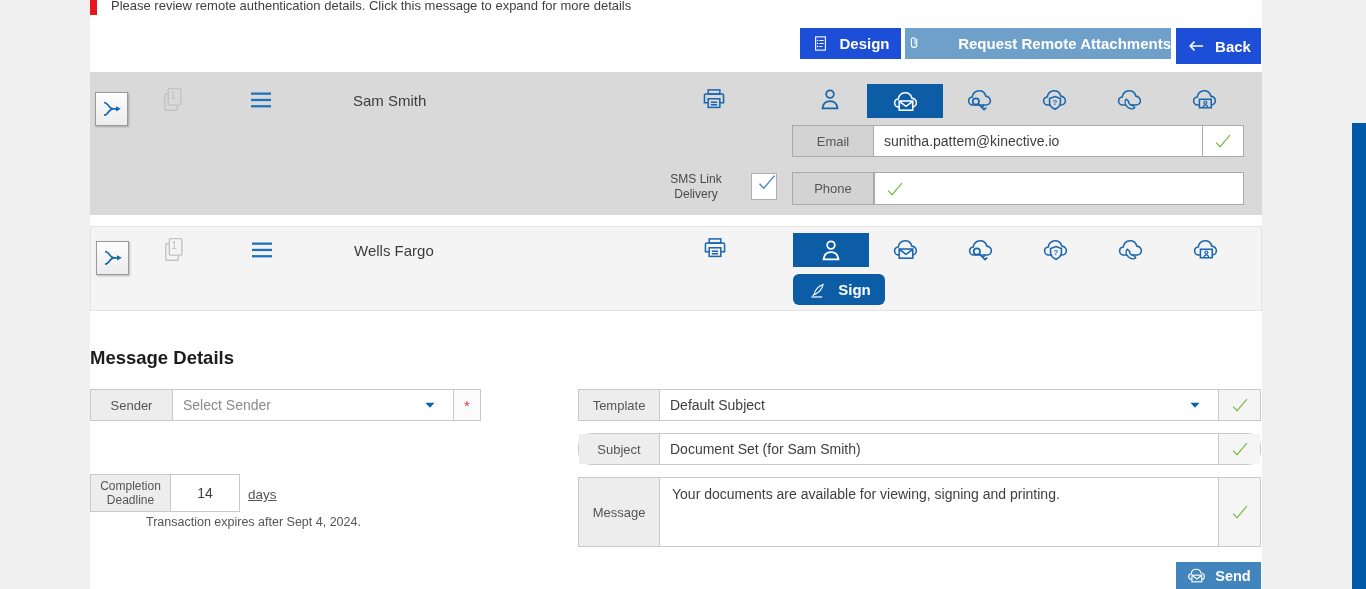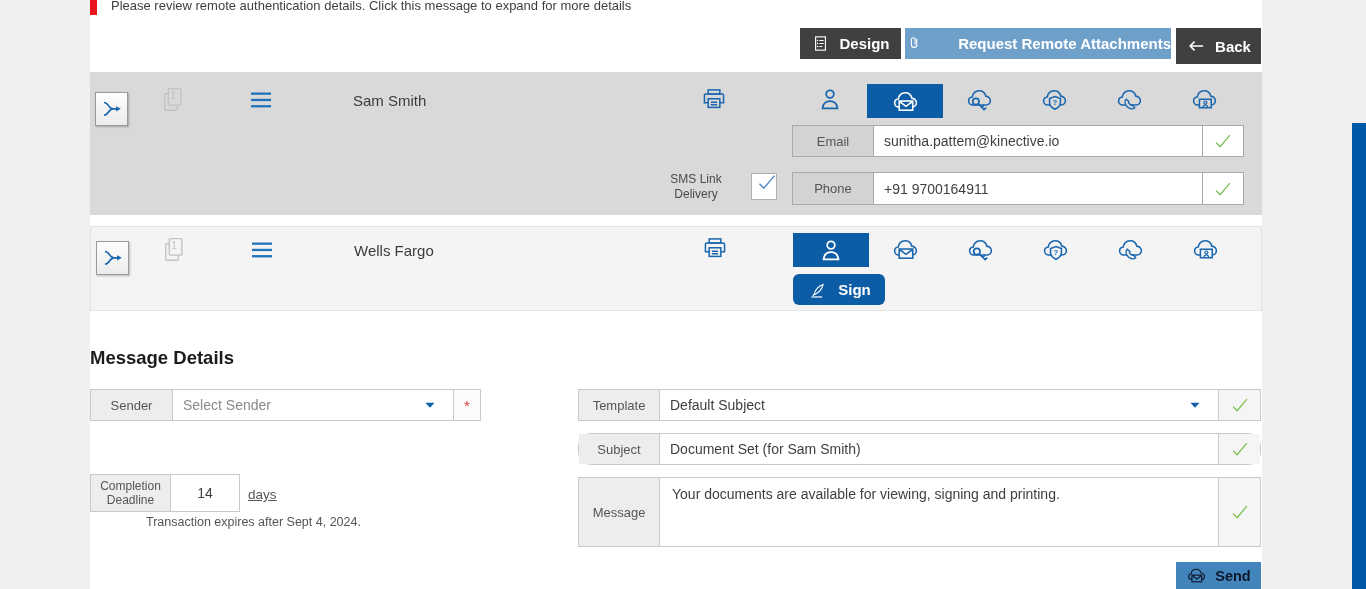--- a/index.html
+++ b/index.html
@@ -7,21 +7,21 @@
   body{background:#f0f0f1;font-family:"Liberation Sans",sans-serif;position:relative;overflow:hidden;color:#3c3c3c;}
   .abs{position:absolute;}
   .ic{display:block;}
   
   .content-col{position:absolute;left:90px;top:0;width:1172px;height:589px;background:#ffffff;}
   
   .banner{position:absolute;left:90px;top:0;width:1171px;height:15px;background:#fff;border-left:7px solid #e8151c;overflow:hidden;cursor:pointer;}
   .banner span{display:block;position:relative;top:-2px;padding-left:14px;font-size:13px;color:#3f3f3f;}
   
   .tbtn{display:flex;align-items:center;justify-content:center;gap:9px;color:#fff;font-size:15px;font-weight:600;cursor:pointer;}
-  .btn-dark{background:#404040;}
+  .btn-dark{background:#1d4ed8;}
   .btn-light{background:#6fa0ca;}
   
   .row-sam{position:absolute;left:90px;top:72px;width:1172px;height:143px;background:#d9d9d9;--kb:#d9d9d9;}
   .row-wells{position:absolute;left:90px;top:226px;width:1172px;height:85px;background:#f4f4f4;border:1px solid #e3e3e3;--kb:#f4f4f4;}
   .merge-btn{width:33px;height:34px;background:linear-gradient(#fdfdfd,#ececec);border:1px solid #9a9a9a;box-shadow:1px 1px 2px rgba(0,0,0,.25);display:flex;align-items:center;justify-content:center;cursor:pointer;color:#1a67af;}
   .doc-ic{color:#c2c2c2;}
   .doc-num{position:absolute;left:8px;top:6px;width:12px;text-align:center;font-size:10px;color:#c0c0c0;}
   .burger{color:#2173b9;cursor:pointer;}
   .r-name{font-size:15px;color:#3c3c3c;}
   .chan{color:#1a67af;cursor:pointer;}
@@ -39,21 +39,21 @@
   .row-sam .grp .okcell{background:transparent;border-left-color:#a9a9a9;}
   .caret{position:absolute;right:13px;top:50%;margin-top:-6px;color:#1261ab;}
   .reqcell{flex:none;width:27px;display:flex;align-items:center;justify-content:center;border-left:1px solid #c9c9c9;background:#fbfbfb;color:#d23b3b;font-size:15px;}
   .smslbl{font-size:12px;line-height:15px;color:#4a4a4a;text-align:center;}
   .chkbox{width:26px;height:27px;background:#fff;border:1px solid #b0b0b0;position:relative;cursor:pointer;}
   .chkbox svg{position:absolute;left:3px;top:-4px;color:#4a86c8;}
   .signbtn{width:92px;height:31px;background:#0d5ca6;color:#fff;display:flex;align-items:center;justify-content:center;gap:9px;font-size:15px;font-weight:600;cursor:pointer;border-radius:6px;}
   .h2{font-size:18.5px;font-weight:700;color:#1c1c1c;}
   .plain{font-size:13.5px;color:#555;text-decoration:underline;}
   .note{font-size:12.5px;color:#555;}
-  .send-btn{background:#4285bc;--kb:#4285bc;display:flex;align-items:center;justify-content:center;gap:8px;color:#0f172a;font-size:14.5px;font-weight:600;cursor:pointer;}
+  .send-btn{background:#4285bc;--kb:#4285bc;display:flex;align-items:center;justify-content:center;gap:8px;color:#ffffff;font-size:14.5px;font-weight:600;cursor:pointer;}
   .rail{background:#0058a8;cursor:pointer;}
 </style>
 </head>
 <body>
 
 <svg width="0" height="0" style="position:absolute" aria-hidden="true">
     <defs>
   <symbol id="s-cloud" viewBox="0 0 24 24">
         <path d="M6.5 16.5C4.2 16.5 3 14.8 3 13.2 3 11.5 4.3 10.2 6 10 6.2 7 8.6 4.8 11.6 4.8 14.3 4.8 16.6 6.6 17.2 9.2 19.3 9.4 21 11 21 13 21 14.9 19.5 16.5 17.4 16.5 Z" fill="none" stroke="currentColor" stroke-width="1.3"></path>
       </symbol>
@@ -212,23 +212,20 @@
     <div>Delivery</div>
   </div>
   <div class="abs chkbox" style="left:661px;top:101px;">
     <svg class="ic" width="24" height="24">
         <use href="#s-check"></use>
       </svg>
   </div>
 
   <div class="abs grp" style="left:702px;top:100px;width:452px;height:33px;">
     <div class="lbl" style="width:81px;">Phone</div>
-    <div class="fld">
-        <input type="text" value="+91 9700164911" style="">
-      </div>
     <div class="okcell" style="width:41px;">
       <svg class="ic" width="22" height="22">
           <use href="#s-check"></use>
         </svg>
     </div>
   </div>
 </section>
 
 <section class="row-wells">
   <div class="abs merge-btn" style="left:5px;top:14px;">

